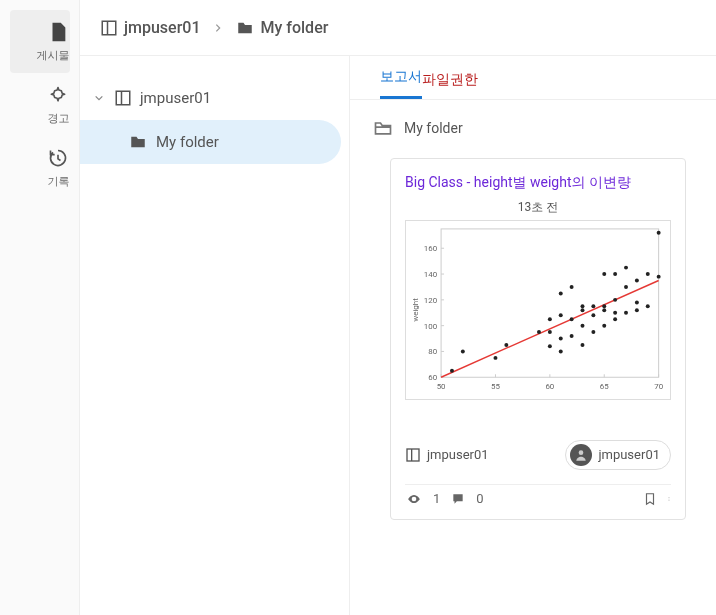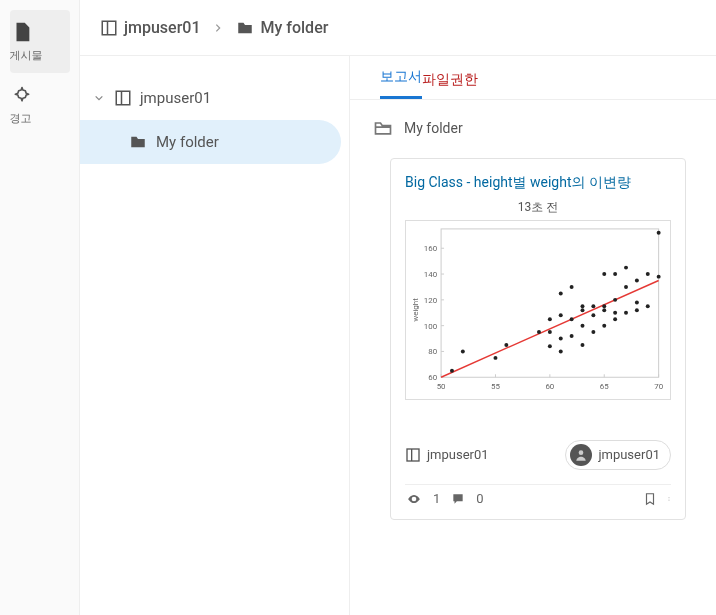--- a/index.html
+++ b/index.html
@@ -22,21 +22,21 @@
   border-right: 1px solid #eee;
   display: flex;
   flex-direction: column;
   align-items: center;
   padding-top: 10px;
 }
 .sidebar-item {
   width: 60px;
   display: flex;
   flex-direction: column;
-  align-items: flex-start;
+  align-items: flex-end;
   padding: 10px 0;
   cursor: pointer;
   color: #555;
 }
 .sidebar-item.active { background: #eee; border-radius: 4px; }
 .sidebar-item .icon { width: 24px; height: 24px; display: flex; align-items: center; justify-content: center; }
 .sidebar-item .label { font-size: 11px; margin-top: 4px; color: #666; }
 
 
 .header {
@@ -118,21 +118,21 @@
   font-size: 14px;
 }
 
 .card {
   margin: 10px 18px 0 40px;
   border: 1px solid #e2e2e2;
   border-radius: 4px;
   width: 296px;
   padding: 14px 14px 6px;
 }
-.card-title { font-size: 14px; color: #0369a1; line-height: 1.4; }
+.card-title { font-size: 14px; color: #6d28d9; line-height: 1.4; }
 .card-time { text-align: center; font-size: 12px; color: #555; margin: 6px 0 4px; }
 .chart-box {
   border: 1px solid #ddd;
   height: 180px;
   position: relative;
   margin-bottom: 30px;
 }
 .chart-svg { width: 100%; height: 100%; }
 .axis-label-y {
   position: absolute;
@@ -181,20 +181,28 @@
     </span>
     <span class="label">게시물</span>
   </div>
   <div class="sidebar-item">
     <span class="icon">
       <svg width="20" height="20" viewBox="0 0 24 24">
           <path fill="none" stroke="#555" stroke-width="2" d="M12 3l1 3 3 1 1 3 3 1-3 1-1 3-3 1-1 3-1-3-3-1-1-3-3-1 3-1 1-3 3-1z" stroke-linejoin="round"></path>
         </svg>
     </span>
     <span class="label">경고</span>
+  </div>
+  <div class="sidebar-item">
+    <span class="icon">
+      <svg width="20" height="20" viewBox="0 0 24 24">
+          <path fill="none" stroke="#555" stroke-width="2" d="M12 3a9 9 0 1 1-6 2.3M3 3v5h5M12 8v5l3 2"></path>
+        </svg>
+    </span>
+    <span class="label">기록</span>
   </div>
 </div>
 
 <div class="header">
   <div class="crumb">
     <svg width="18" height="18" viewBox="0 0 24 24">
         <rect x="3" y="3" width="18" height="18" fill="none" stroke="#555" stroke-width="2"></rect>
         <line x1="10" y1="3" x2="10" y2="21" stroke="#555" stroke-width="2"></line>
       </svg>
     <span>jmpuser01</span>

